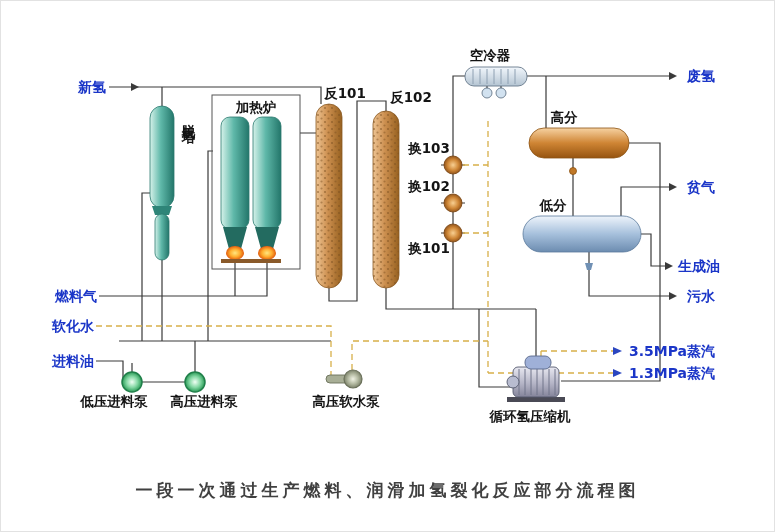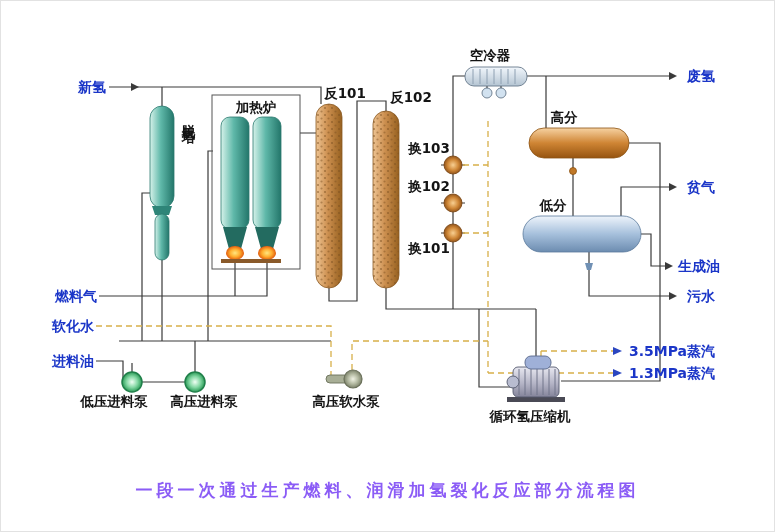--- a/index.html
+++ b/index.html
@@ -12,21 +12,21 @@
   text{font-family:"DejaVu Sans",sans-serif;}
   .tb{fill:#141414;font-size:13.5px;font-weight:600;}
   .ts{fill:#1b36c8;font-size:14px;font-weight:bold;}
   .vlabel{
     position:absolute;left:179px;top:112px;
     writing-mode:vertical-rl;text-orientation:upright;
     font-size:13.5px;font-weight:600;color:#141414;letter-spacing:3px;
   }
   .title{
     position:absolute;left:0;right:0;top:478px;text-align:center;
-    font-size:17px;font-weight:bold;color:#8b5cf6;letter-spacing:4px;
+    font-size:17px;font-weight:bold;color:#404040;letter-spacing:4px;
   }
 </style>
 </head>
 <body>
 
 <div class="stage">
 <svg width="775" height="532" viewBox="0 0 775 532">
   <defs>
     <linearGradient id="gTeal" x1="0" y1="0" x2="1" y2="0">
       <stop offset="0" stop-color="#d6f2ea"></stop>

